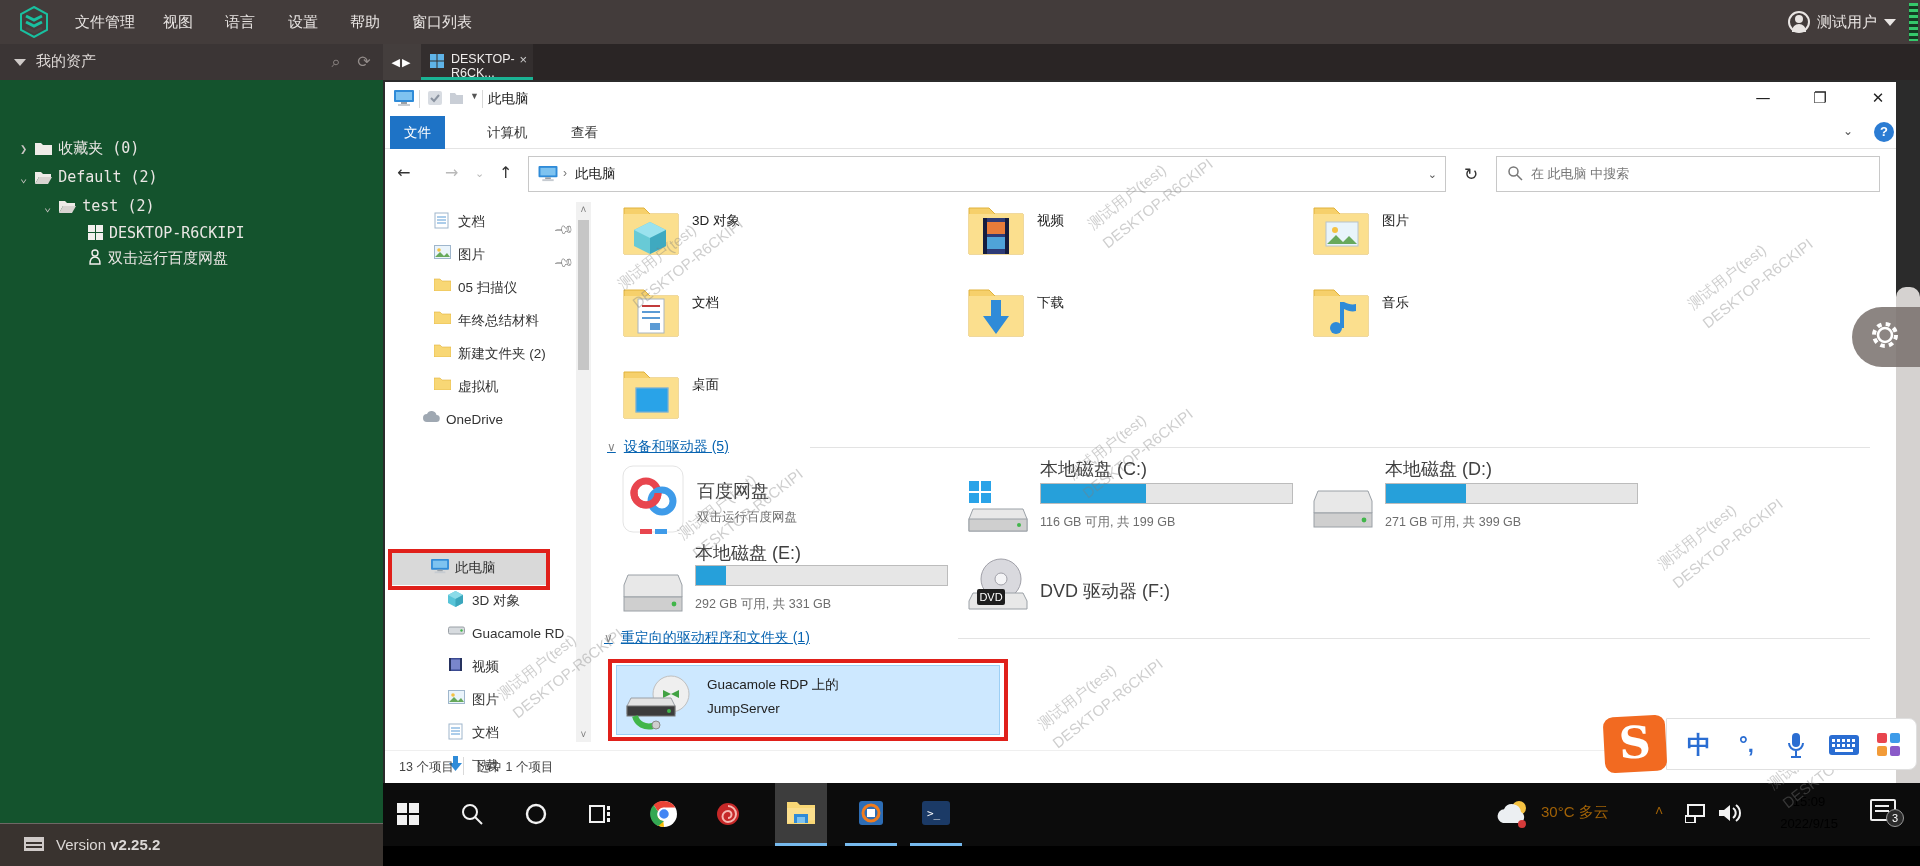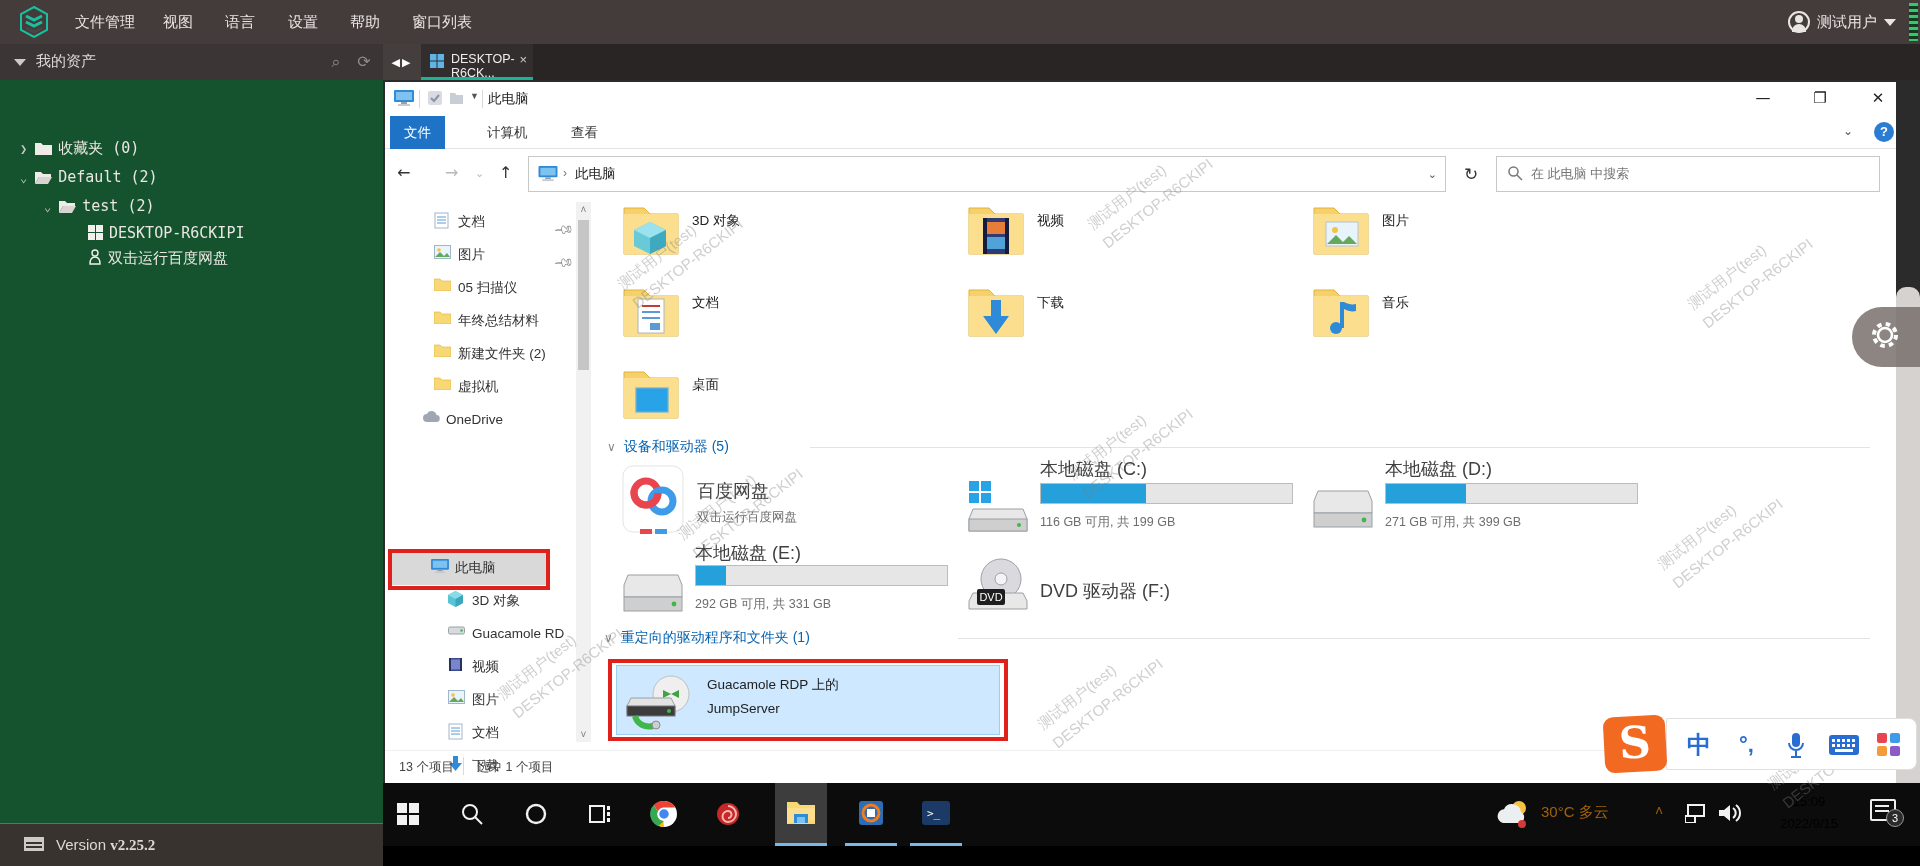--- a/index.html
+++ b/index.html
@@ -24,21 +24,21 @@
   #sidebar-header { position:absolute; left:0; top:0; width:383px; height:36px; background:#3B3535; color:#DDD8D6; }
   #sidebar-title { position:absolute; left:36px; top:8px; font-size:15px; }
   .hdr-caret { position:absolute; left:14px; top:15px; width:0; height:0; border-left:6px solid transparent; border-right:6px solid transparent; border-top:7px solid #CFCAC8; }
   .hdr-ico { position:absolute; top:8px; width:20px; height:20px; color:#938C8A; font-size:16px; line-height:20px; text-align:center; font-family:"DejaVu Sans", sans-serif; }
   #tree { position:absolute; left:0; top:36px; width:383px; bottom:0; font-family:"DejaVu Sans Mono", monospace; color:#EAE6E4; font-size:15px; }
   .tnode { position:absolute; height:26px; line-height:26px; white-space:nowrap; }
   .tcaret { color:#C9C4C2; font-size:12px; margin-right:8px; }
   .tico { display:inline-block; vertical-align:-2px; margin-right:6px; }
   #version-bar { left:0; top:823px; width:383px; height:43px; background:#39332F; border-top:1px solid #6E6865; color:#DCD8D6; font-size:15px; z-index:45; }
   #version-bar .txt { position:absolute; left:56px; top:12px; }
-  #version-bar b { font-weight:bold;font-family:Liberation Serif, serif; }
+  #version-bar b { font-weight:bold; }
   .ver-ico { position:absolute; left:24px; top:13px; width:20px; height:14px; border:2px solid #CFCAC8; background:linear-gradient(180deg,#CFCAC8 0 3px, transparent 3px 5px,#CFCAC8 5px 7px, transparent 7px 9px,#CFCAC8 9px); }
 
   
   #tabstrip { left:383px; top:44px; width:1537px; height:36px; background:#2A2525; z-index:40; }
   #tabnav { position:absolute; left:0; top:0; width:38px; height:36px; background:#443E3D; color:#FFF; font-size:11px; line-height:36px; text-align:center; letter-spacing:2px; }
   #session-tab { position:absolute; left:38px; top:0; width:112px; height:36px; background:#332E2E; border-bottom:3px solid #1AB394; color:#F0EDEC; }
   #session-tab .lbl { position:absolute; left:30px; top:8px; font-size:12.5px; }
   #session-tab .close { position:absolute; right:6px; top:8px; font-size:13px; color:#CCC; }
   .winlogo-s { position:absolute; left:9px; top:10px; width:14px; height:14px; }
 
@@ -82,21 +82,21 @@
   #nav-redbox { position:absolute; left:3px; top:350px; width:162px; height:41px; border:4px solid #E0201A; z-index:20; }
   #nav-scroll { position:absolute; left:191px; top:3px; width:15px; height:540px; background:#F1F1F1; color:#7B7B7B; }
   #nav-scroll .thumb { position:absolute; left:2px; top:18px; width:11px; height:150px; background:#C6C6C6; }
   #nav-scroll .ar { position:absolute; left:0; width:15px; font-size:10px; text-align:center; }
 
   
   #content { position:absolute; left:215px; top:117px; width:1281px; height:551px; font-size:13.5px; color:#222; }
   .ftile { position:absolute; width:330px; height:66px; }
   .ftile .fico { position:absolute; left:0; top:0; }
   .ftile .flbl { position:absolute; left:70px; top:8px; }
-  .sechdr { position:absolute; color:#0864B1; font-size:14px; }
+  .sechdr { position:absolute; color:#0864B1; font-size:14px;text-decoration:underline; }
   .sechdr .sv { color:#888; margin-right:8px; font-size:12px; }
   .secrule { position:absolute; height:1px; background:#E3E3E3; }
   .dtile-title { position:absolute; font-size:18px; color:#404040; }
   .dtile-sub { position:absolute; font-size:12.5px; color:#6D6D6D; }
   .dbar { position:absolute; width:253px; height:21px; border:1px solid #BCBCBC; background:#E6E6E6; }
   .dbar .fill { height:100%; background:#26A0DA; }
   #redbox2 { position:absolute; left:8px; top:460px; width:400px; height:82px; border:4px solid #E0201A; z-index:20; }
   #redir-item { position:absolute; left:16px; top:466px; width:384px; height:70px; background:#CDE8FF; border:1px solid #9CCFF5; }
   #redir-item .t1 { position:absolute; left:90px; top:10px; }
   #redir-item .t2 { position:absolute; left:90px; top:35px; }

